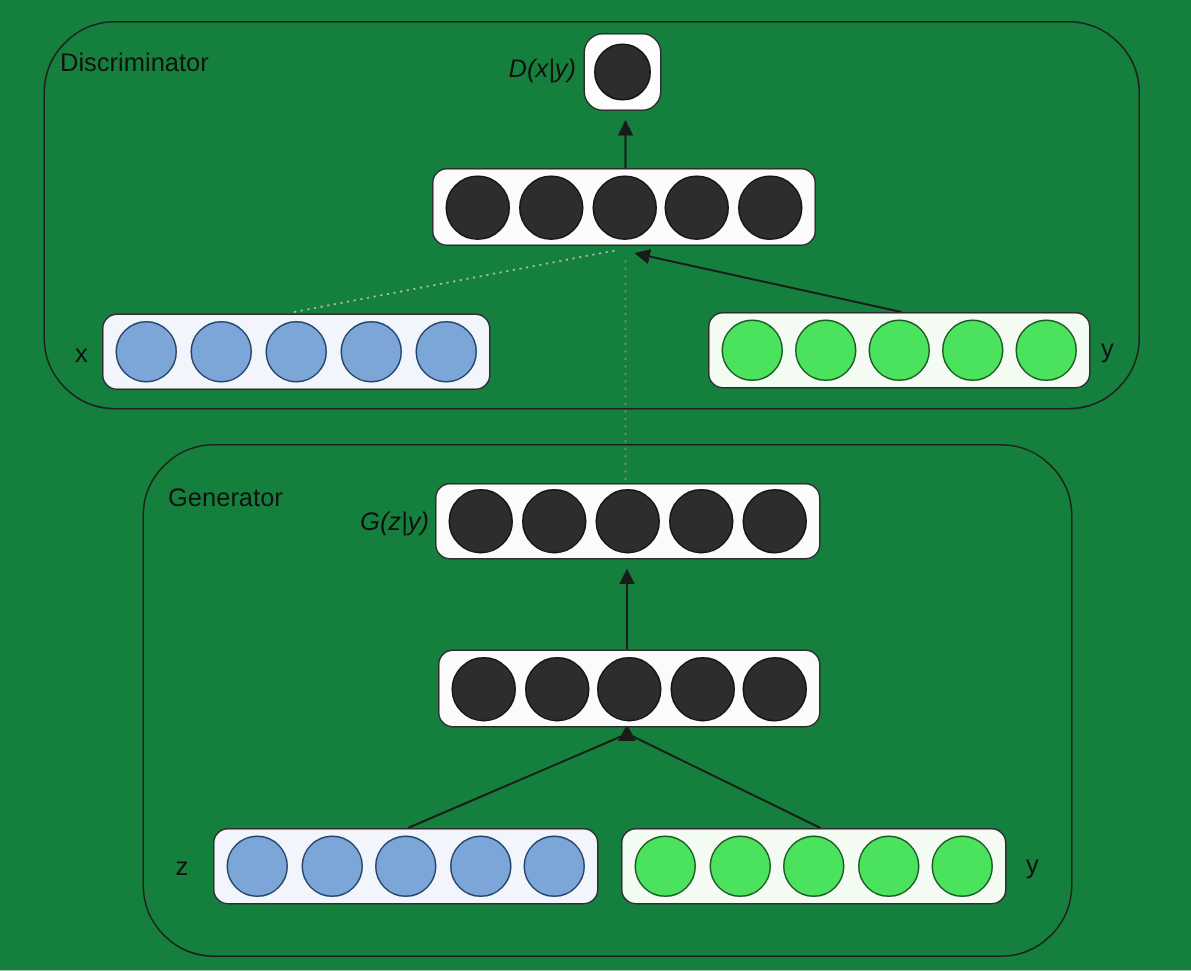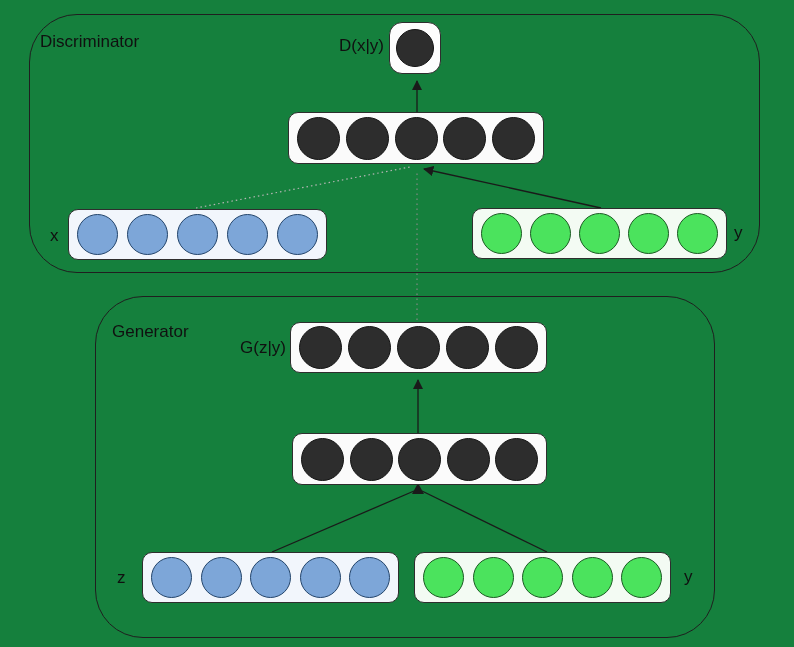--- a/index.html
+++ b/index.html
@@ -75,20 +75,21 @@
     z-index: 3;
     white-space: nowrap;
   }
   .fn-label {
     position: absolute;
     font-size: 17px;
     color: #101010;
     text-align: right;
     z-index: 3;
     white-space: nowrap;
+    font-style: italic;
   }
 </style>
 </head>
 <body>
 
 <div class="canvas">
 
   <div class="group-box" style="left:29px; top:14px; width:731px; height:259px;"></div>
   <div class="group-box" style="left:95px; top:296px; width:620px; height:342px;"></div>
 

